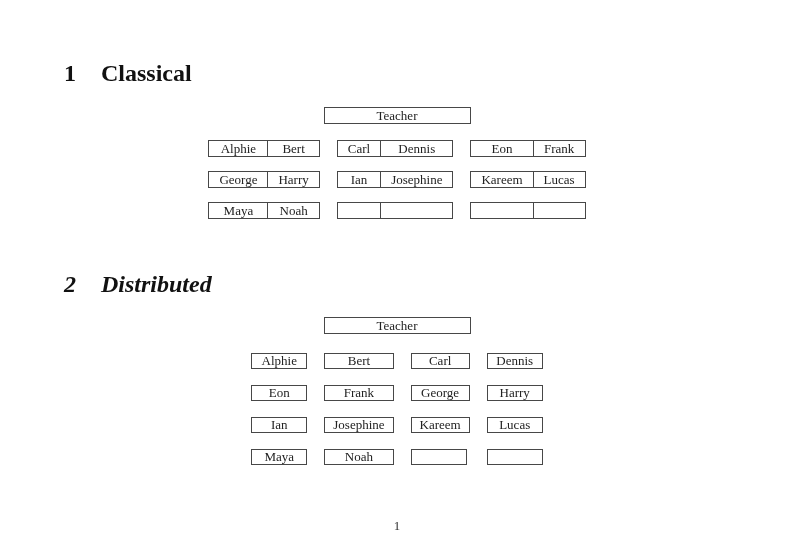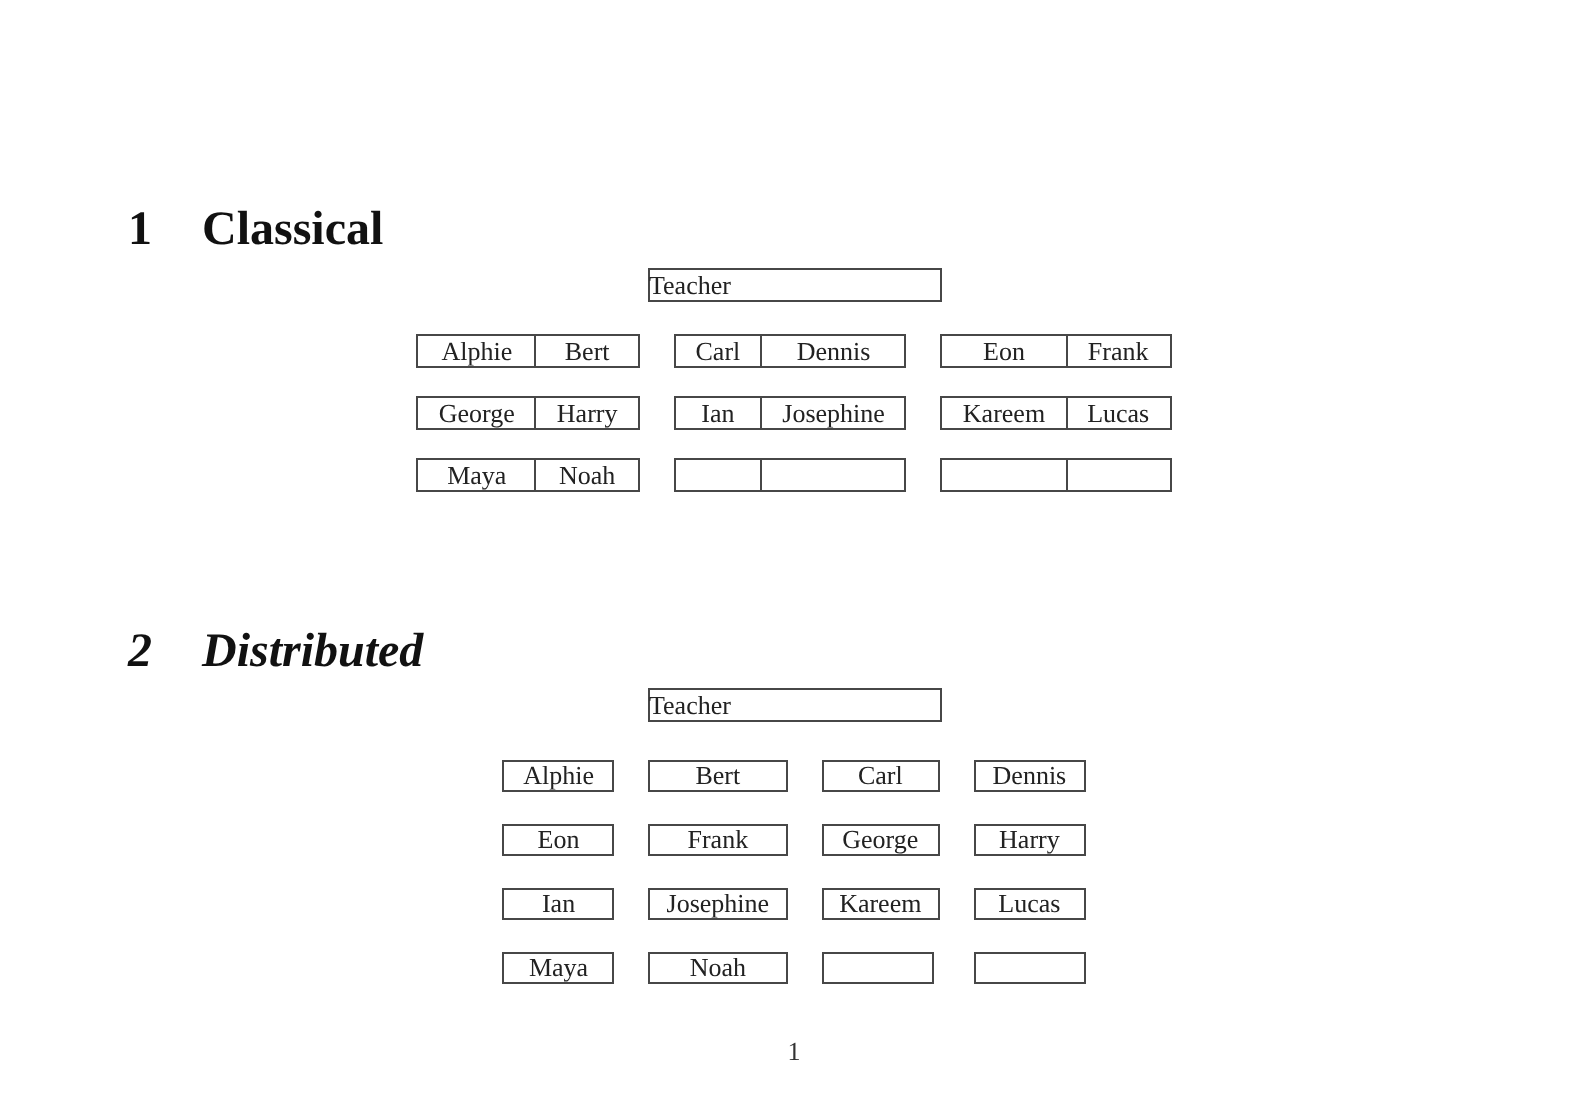--- a/index.html
+++ b/index.html
@@ -1,33 +1,33 @@
 <!DOCTYPE html>
 <html><head>
 <meta charset="utf-8">
 <style>
   html,body { margin:0; padding:0; background:#ffffff; }
   .page {
     position:relative; width:794px; height:560px; background:#ffffff;
     color:#222; font-family:"Liberation Serif","DejaVu Serif",serif;
     overflow:hidden;
   }
-  .heading { position:absolute; left:64px; font-size:24px; font-weight:bold; color:#111; white-space:nowrap;margin-top:42px; }
+  .heading { position:absolute; left:64px; font-size:24px; font-weight:bold; color:#111; white-space:nowrap; }
   #heading-1 { top:60px; }
   #heading-2 { top:271px;font-style:italic; }
   .heading .num { display:inline-block; min-width:37px; }
 
   .diagram { position:absolute; left:0; width:794px; }
   #diagram-1 { top:107px; }
   #diagram-2 { top:317px; }
 
   .trow { display:flex; justify-content:center; }
   .teacher {
     box-sizing:border-box; width:147px; height:17px; line-height:15px;
-    border:1px solid #474747; text-align:left; font-size:13px;margin-top:27px;
+    border:1px solid #474747; text-align:center; font-size:13px;
   }
 
   
   .desks { display:flex; justify-content:center; align-items:flex-start; gap:17px; margin-top:16px; }
   table.deskcol { border-collapse:separate; border-spacing:0 14px; margin:-14px 0; }
   .deskcol td {
     box-sizing:border-box; border:1px solid #474747; padding:0 10px;
     height:17px; line-height:15px; font-size:13px; text-align:center;
     min-width:34px; white-space:nowrap;
   }

